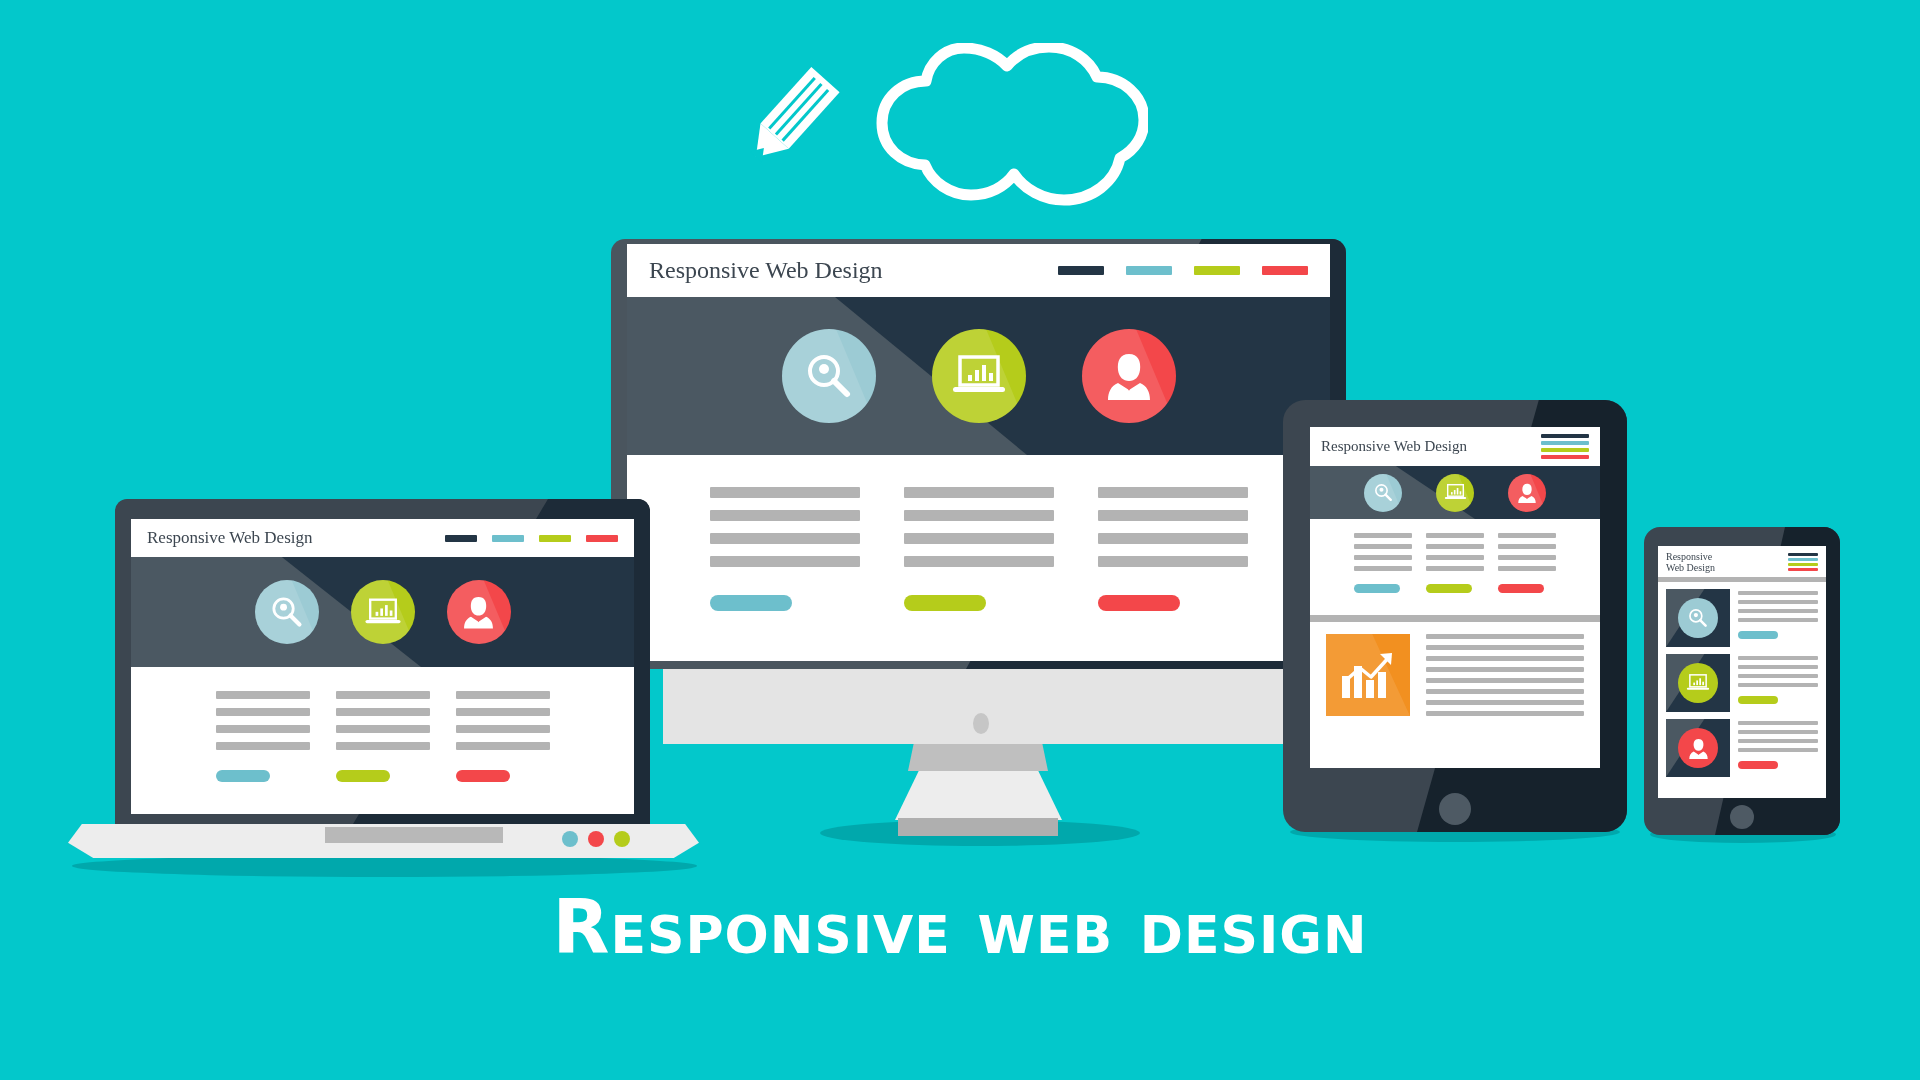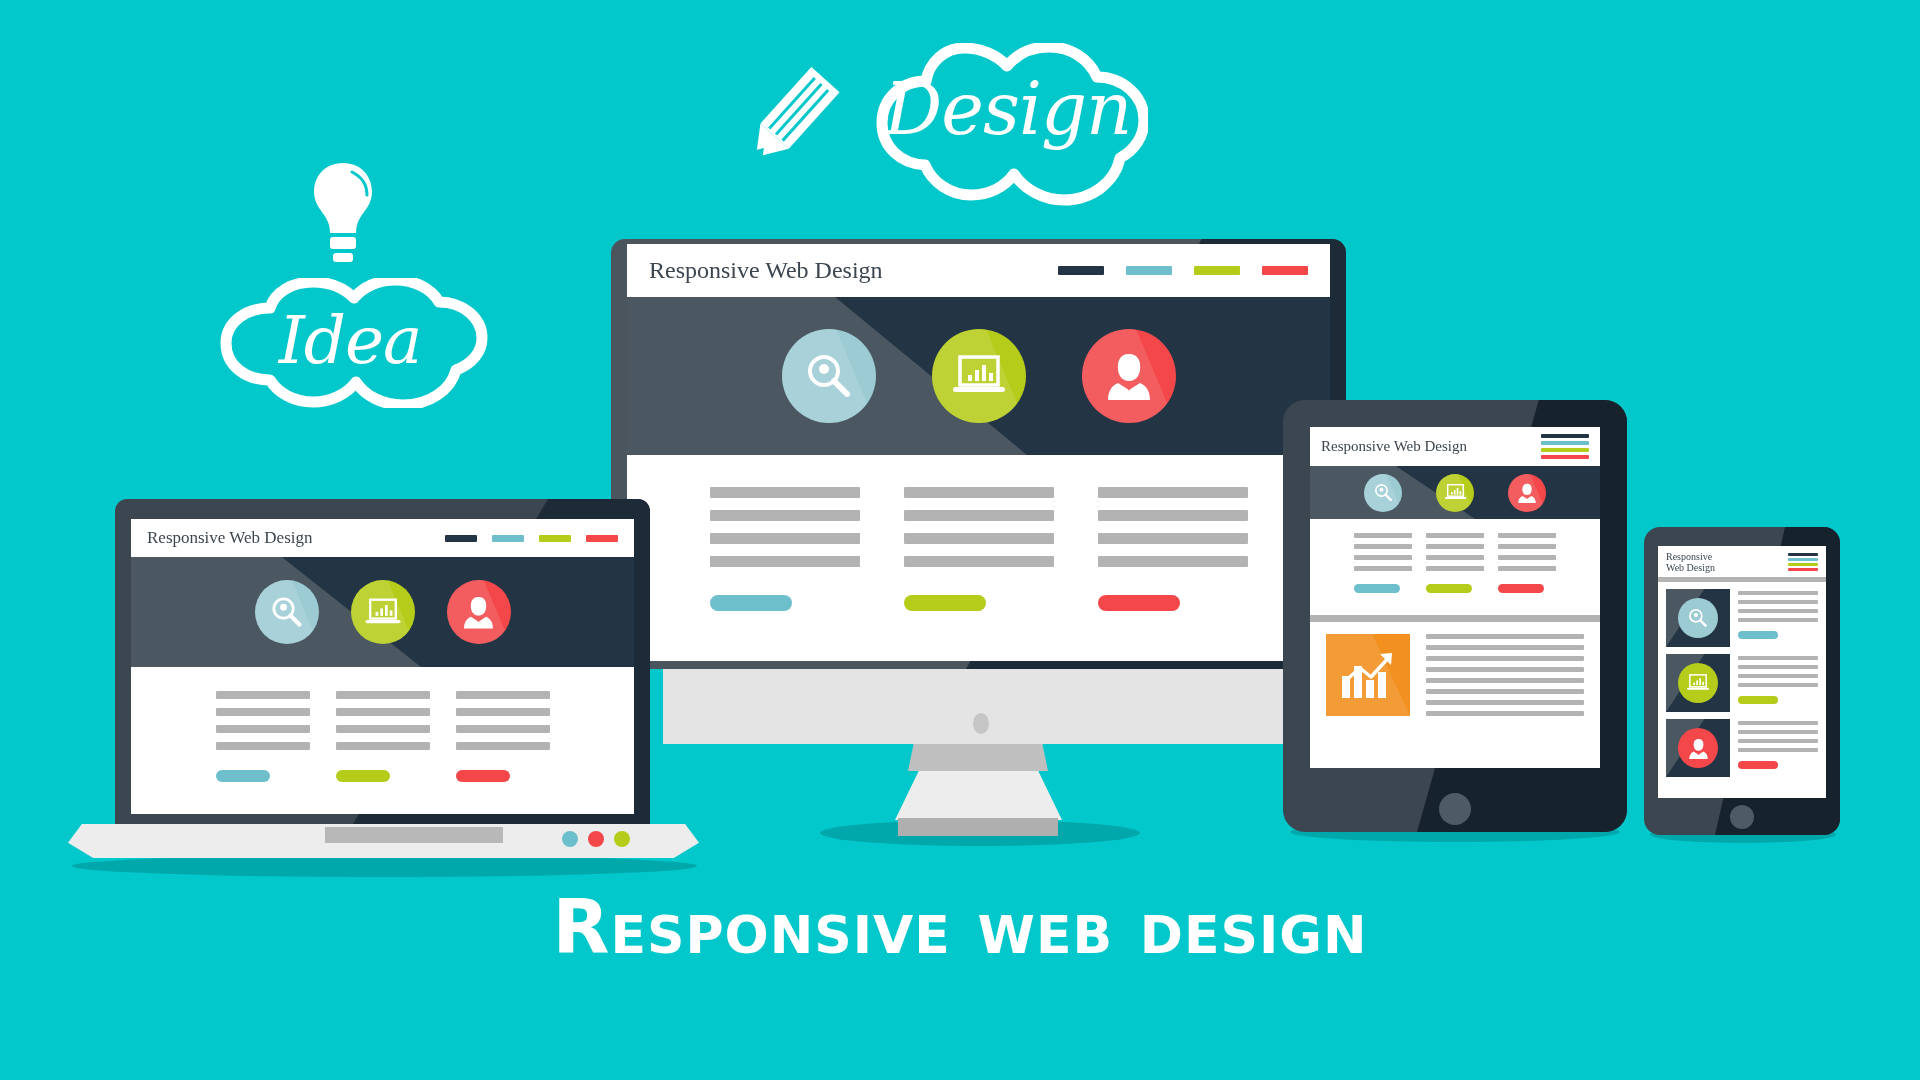--- a/index.html
+++ b/index.html
@@ -112,58 +112,40 @@
     color:#FFFFFF;font-family:"DejaVu Sans",sans-serif;font-weight:700;
     font-size:74px;letter-spacing:1px;white-space:nowrap;
     font-variant:small-caps;
   }
 </style>
 </head>
 <body style="background: rgb(3, 200, 203);">
 
 <div class="stage">
 
-  <div class="abs" style="left:190px;top:160px;width:320px;height:290px;">
-    <svg class="cloud-svg" width="70" height="110" viewBox="0 0 70 110" style="left:118px;top:0;">
-      <path d="M35 3 C16 3 6 17 6 32 C6 44 14 51 18 58 C21 63 22 68 22 73 L48 73 C48 68 49 63 52 58 C56 51 64 44 64 32 C64 17 54 3 35 3 Z" fill="#fff"></path>
-      <rect x="22" y="77" width="26" height="12" rx="3" fill="#fff"></rect>
-      <rect x="25" y="93" width="20" height="9" rx="3" fill="#fff"></rect>
-      <path d="M44 12 C54 17 59 25 59 35" stroke="#03C8CB" stroke-width="3" fill="none" stroke-linecap="round"></path>
-    </svg>
-    <svg class="cloud-svg" width="280" height="130" viewBox="0 0 280 130" style="left:20px;top:118px;">
-      <path d="M60 30 C36 30 16 44 16 65 C16 88 36 102 60 102
-               C68 115 84 124 103 124 C121 124 137 116 146 104
-               C155 118 173 127 193 127 C219 127 241 112 246 92
-               C262 86 272 74 272 60 C272 40 253 24 229 24
-               C221 10 204 2 185 2 C168 2 153 9 144 20
-               C134 10 119 4 103 4 C82 4 65 14 60 30 Z" fill="none" stroke="#FFFFFF" stroke-width="11" stroke-linejoin="round"></path>
-    </svg>
-    <div class="cloud-label" style="left:20px;top:148px;width:280px;font-size:66px;line-height:66px;">Idea</div>
-  </div>
 
   <div class="abs" style="left:735px;top:40px;width:420px;height:180px;">
     <svg class="cloud-svg" width="110" height="115" viewBox="0 0 110 115" style="left:0;top:22px;">
       <g transform="rotate(42 55 57)">
         <path d="M36 4 h38 v76 h-38 z" fill="#fff"></path>
         <path d="M36 80 h38 l-19 28 z" fill="#fff"></path>
         <path d="M47 108 l8 -12 l8 12 z" fill="#03C8CB"></path>
         <line x1="46" y1="10" x2="46" y2="78" stroke="#03C8CB" stroke-width="3"></line>
         <line x1="55" y1="10" x2="55" y2="78" stroke="#03C8CB" stroke-width="3"></line>
         <line x1="64" y1="10" x2="64" y2="78" stroke="#03C8CB" stroke-width="3"></line>
       </g>
     </svg>
     <svg class="cloud-svg" width="280" height="165" viewBox="0 0 280 165" style="left:133px;top:3px;">
       <path d="M58 38 C34 38 14 55 14 80 C14 104 33 121 57 122
                C64 139 82 152 103 152 C121 152 137 144 146 131
                C156 146 175 157 196 157 C224 157 247 139 252 115
                C267 107 276 93 276 77 C276 53 255 34 229 34
                C221 16 203 4 181 4 C164 4 149 11 139 23
                C129 12 113 5 96 5 C76 5 61 20 58 38 Z" fill="none" stroke="#FFFFFF" stroke-width="11" stroke-linejoin="round"></path>
     </svg>
-    <div class="cloud-label" style="left:133px;top:30px;width:280px;font-size:72px;line-height:78px;">Design</div>
   </div>
 
 
   <div id="monitor-shadow" class="abs"></div>
   <div id="monitor-frame" class="abs">
     <div class="bezel-shadow"></div>
   </div>
   <div id="monitor-screen" class="abs">
 
     <div class="scr-head" style="height:53px;padding:0 22px;">

